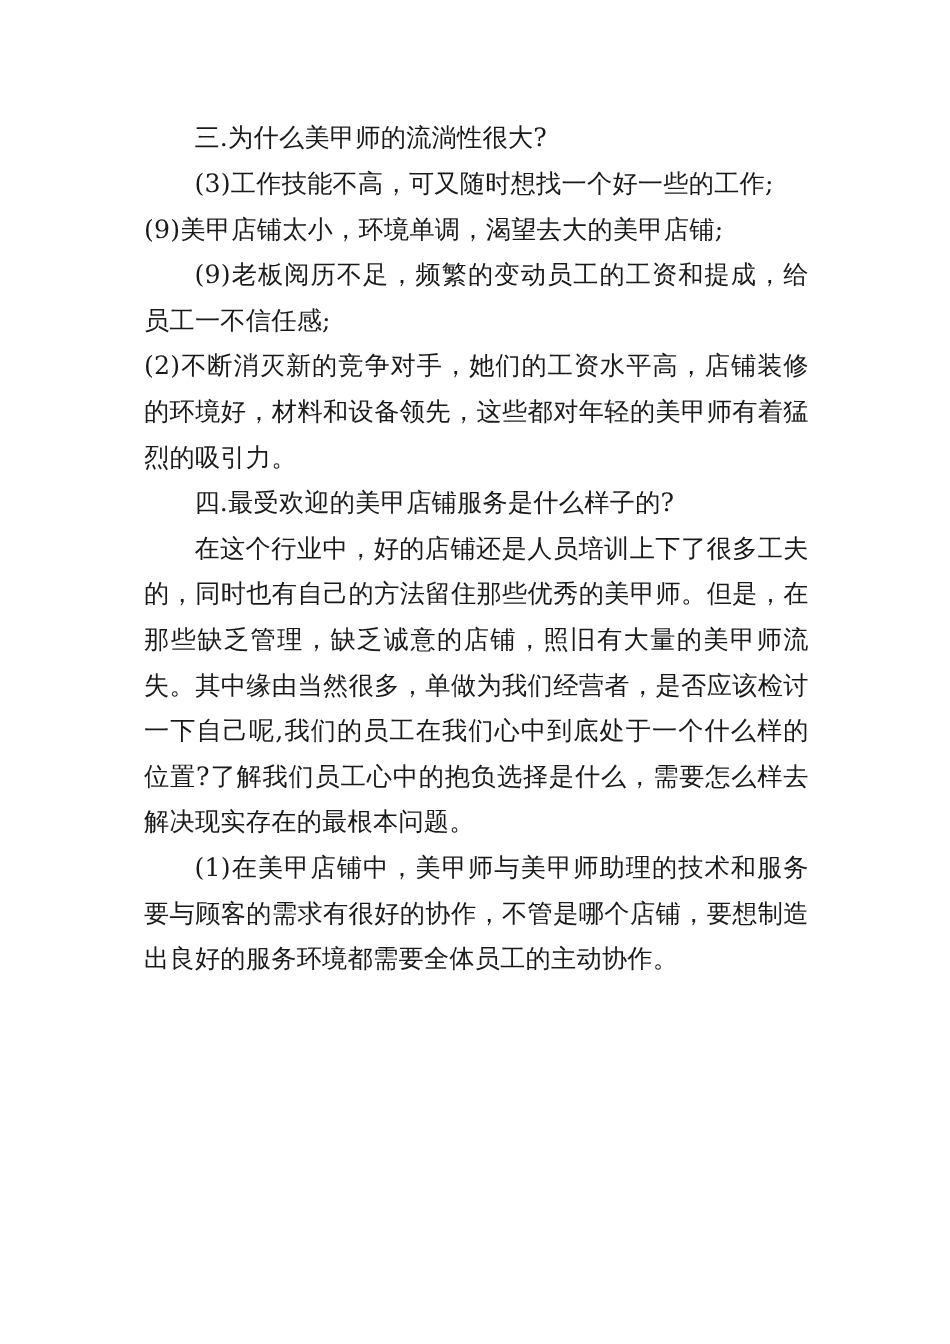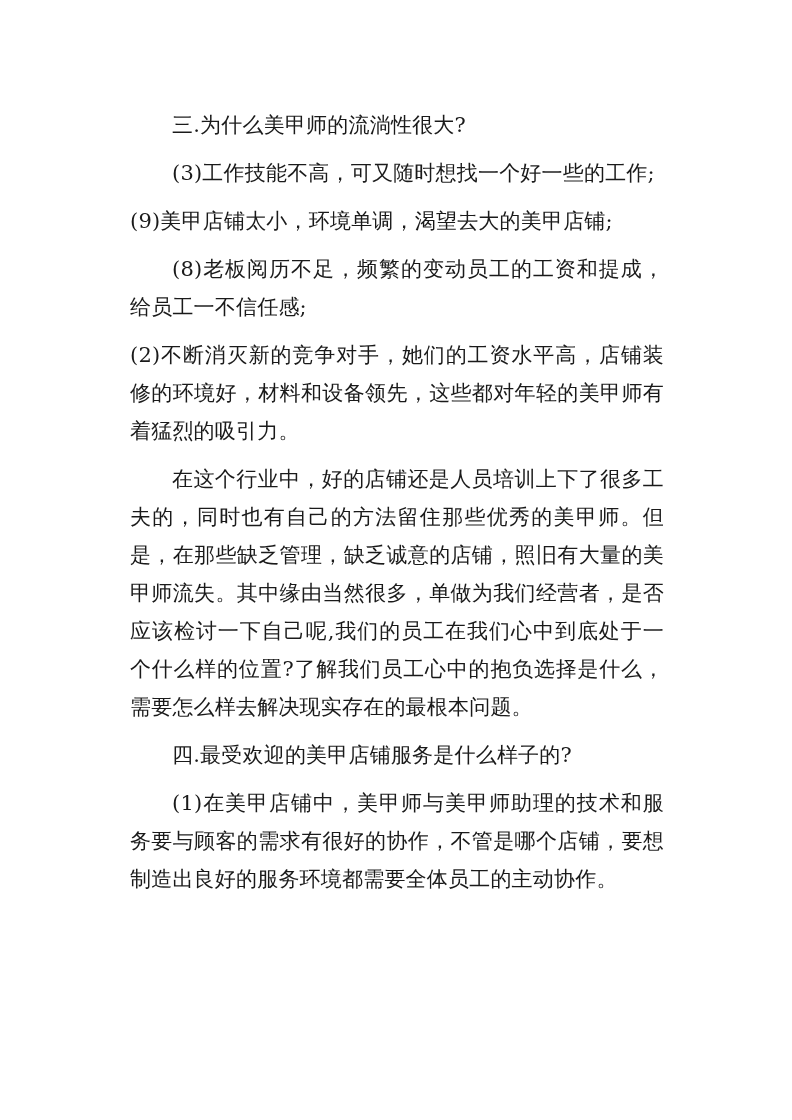--- a/index.html
+++ b/index.html
@@ -7,28 +7,28 @@
   .page {
     position: absolute;
     left: 120px;
     top: 96px;
     width: 554px;
     font-family: "DejaVu Serif", "Liberation Serif", serif;
     font-size: 21px;
     line-height: 38px;
     color: #1a1a1a;
   }
-  .p { margin: 10px; padding: 0; text-align: justify; text-align-last: left; letter-spacing: 0.2px; }
+  .p { margin: 0; padding: 0; text-align: justify; text-align-last: left; letter-spacing: 0.2px; }
   .indent { text-indent: 42px; }
 </style>
 </head>
 <body>
 
 <div class="page">
   <p class="p indent">三.为什么美甲师的流淌性很大?</p>
   <p class="p indent">(3)工作技能不高，可又随时想找一个好一些的工作;</p>
   <p class="p">(9)美甲店铺太小，环境单调，渴望去大的美甲店铺;</p>
-  <p class="p indent">(8)老板阅历不足，频繁的变动员工的工资和提成，给员工一不信任感;</p>
+  <p class="p indent">(9)老板阅历不足，频繁的变动员工的工资和提成，给员工一不信任感;</p>
   <p class="p">(2)不断消灭新的竞争对手，她们的工资水平高，店铺装修的环境好，材料和设备领先，这些都对年轻的美甲师有着猛烈的吸引力。</p>
+  <p class="p indent">四.最受欢迎的美甲店铺服务是什么样子的?</p>
   <p class="p indent">在这个行业中，好的店铺还是人员培训上下了很多工夫的，同时也有自己的方法留住那些优秀的美甲师。但是，在那些缺乏管理，缺乏诚意的店铺，照旧有大量的美甲师流失。其中缘由当然很多，单做为我们经营者，是否应该检讨一下自己呢,我们的员工在我们心中到底处于一个什么样的位置?了解我们员工心中的抱负选择是什么，需要怎么样去解决现实存在的最根本问题。</p>
-  <p class="p indent">四.最受欢迎的美甲店铺服务是什么样子的?</p>
   <p class="p indent">(1)在美甲店铺中，美甲师与美甲师助理的技术和服务要与顾客的需求有很好的协作，不管是哪个店铺，要想制造出良好的服务环境都需要全体员工的主动协作。</p>
 </div>
 
 </body></html>

